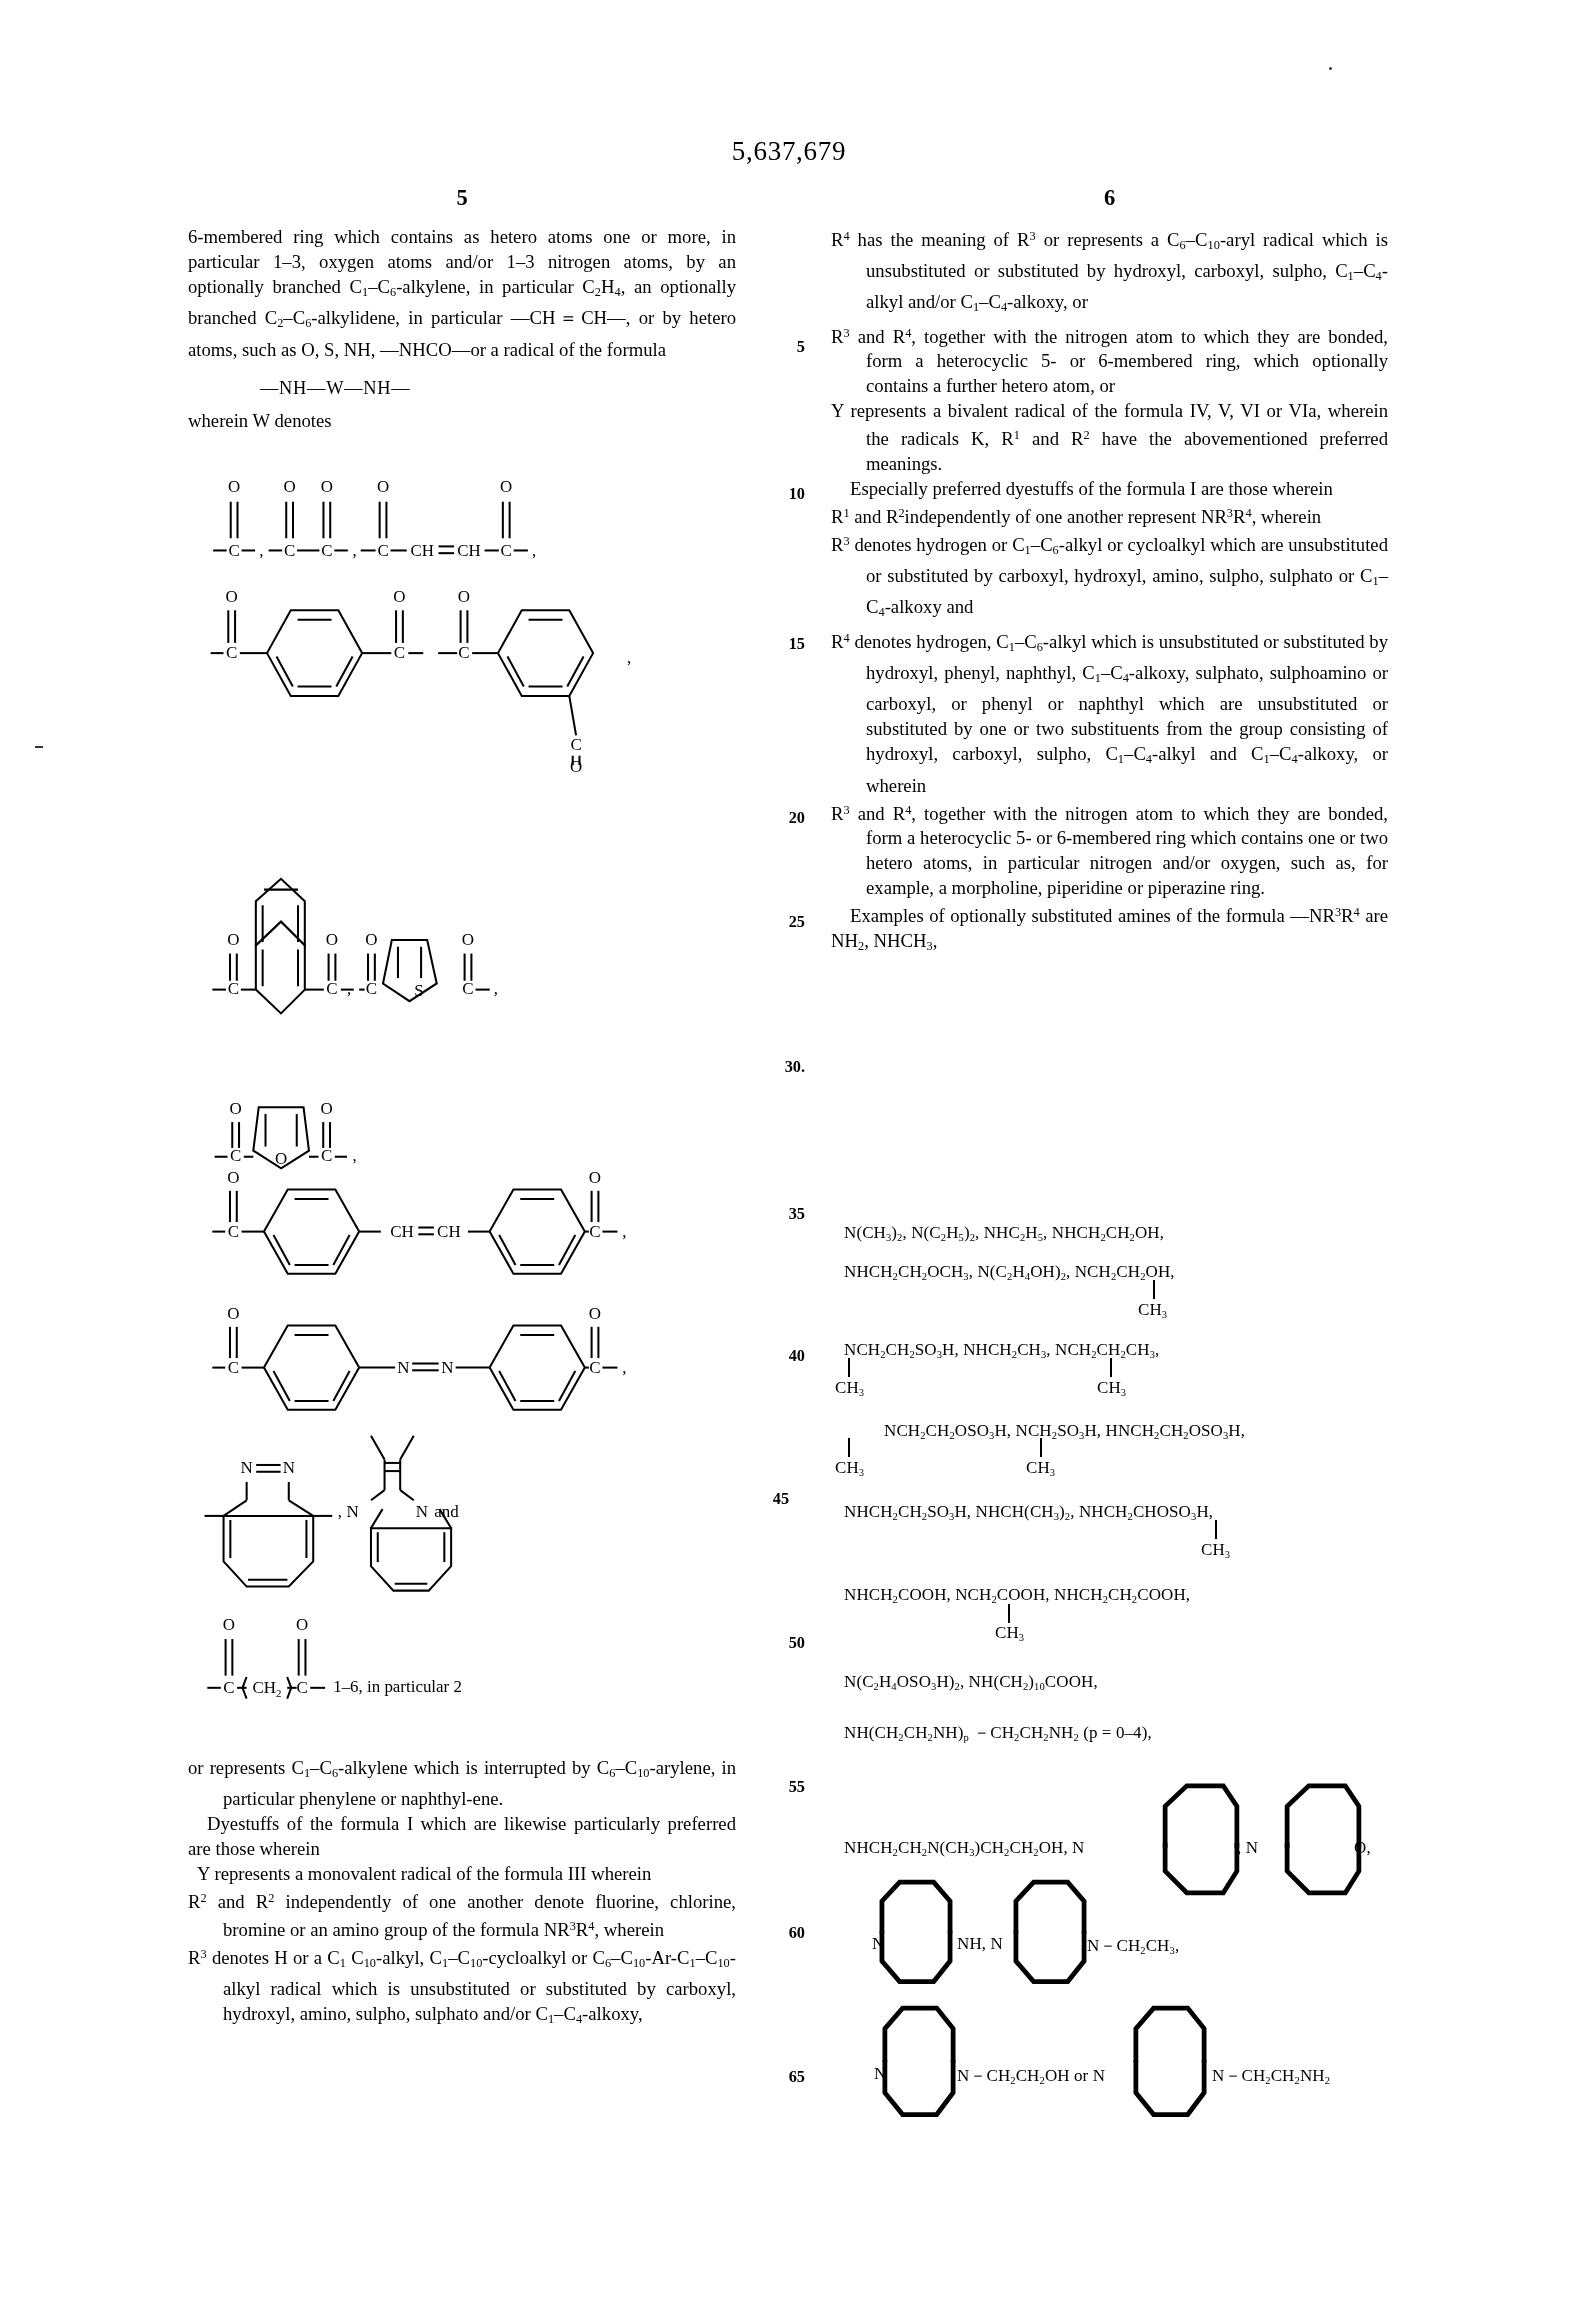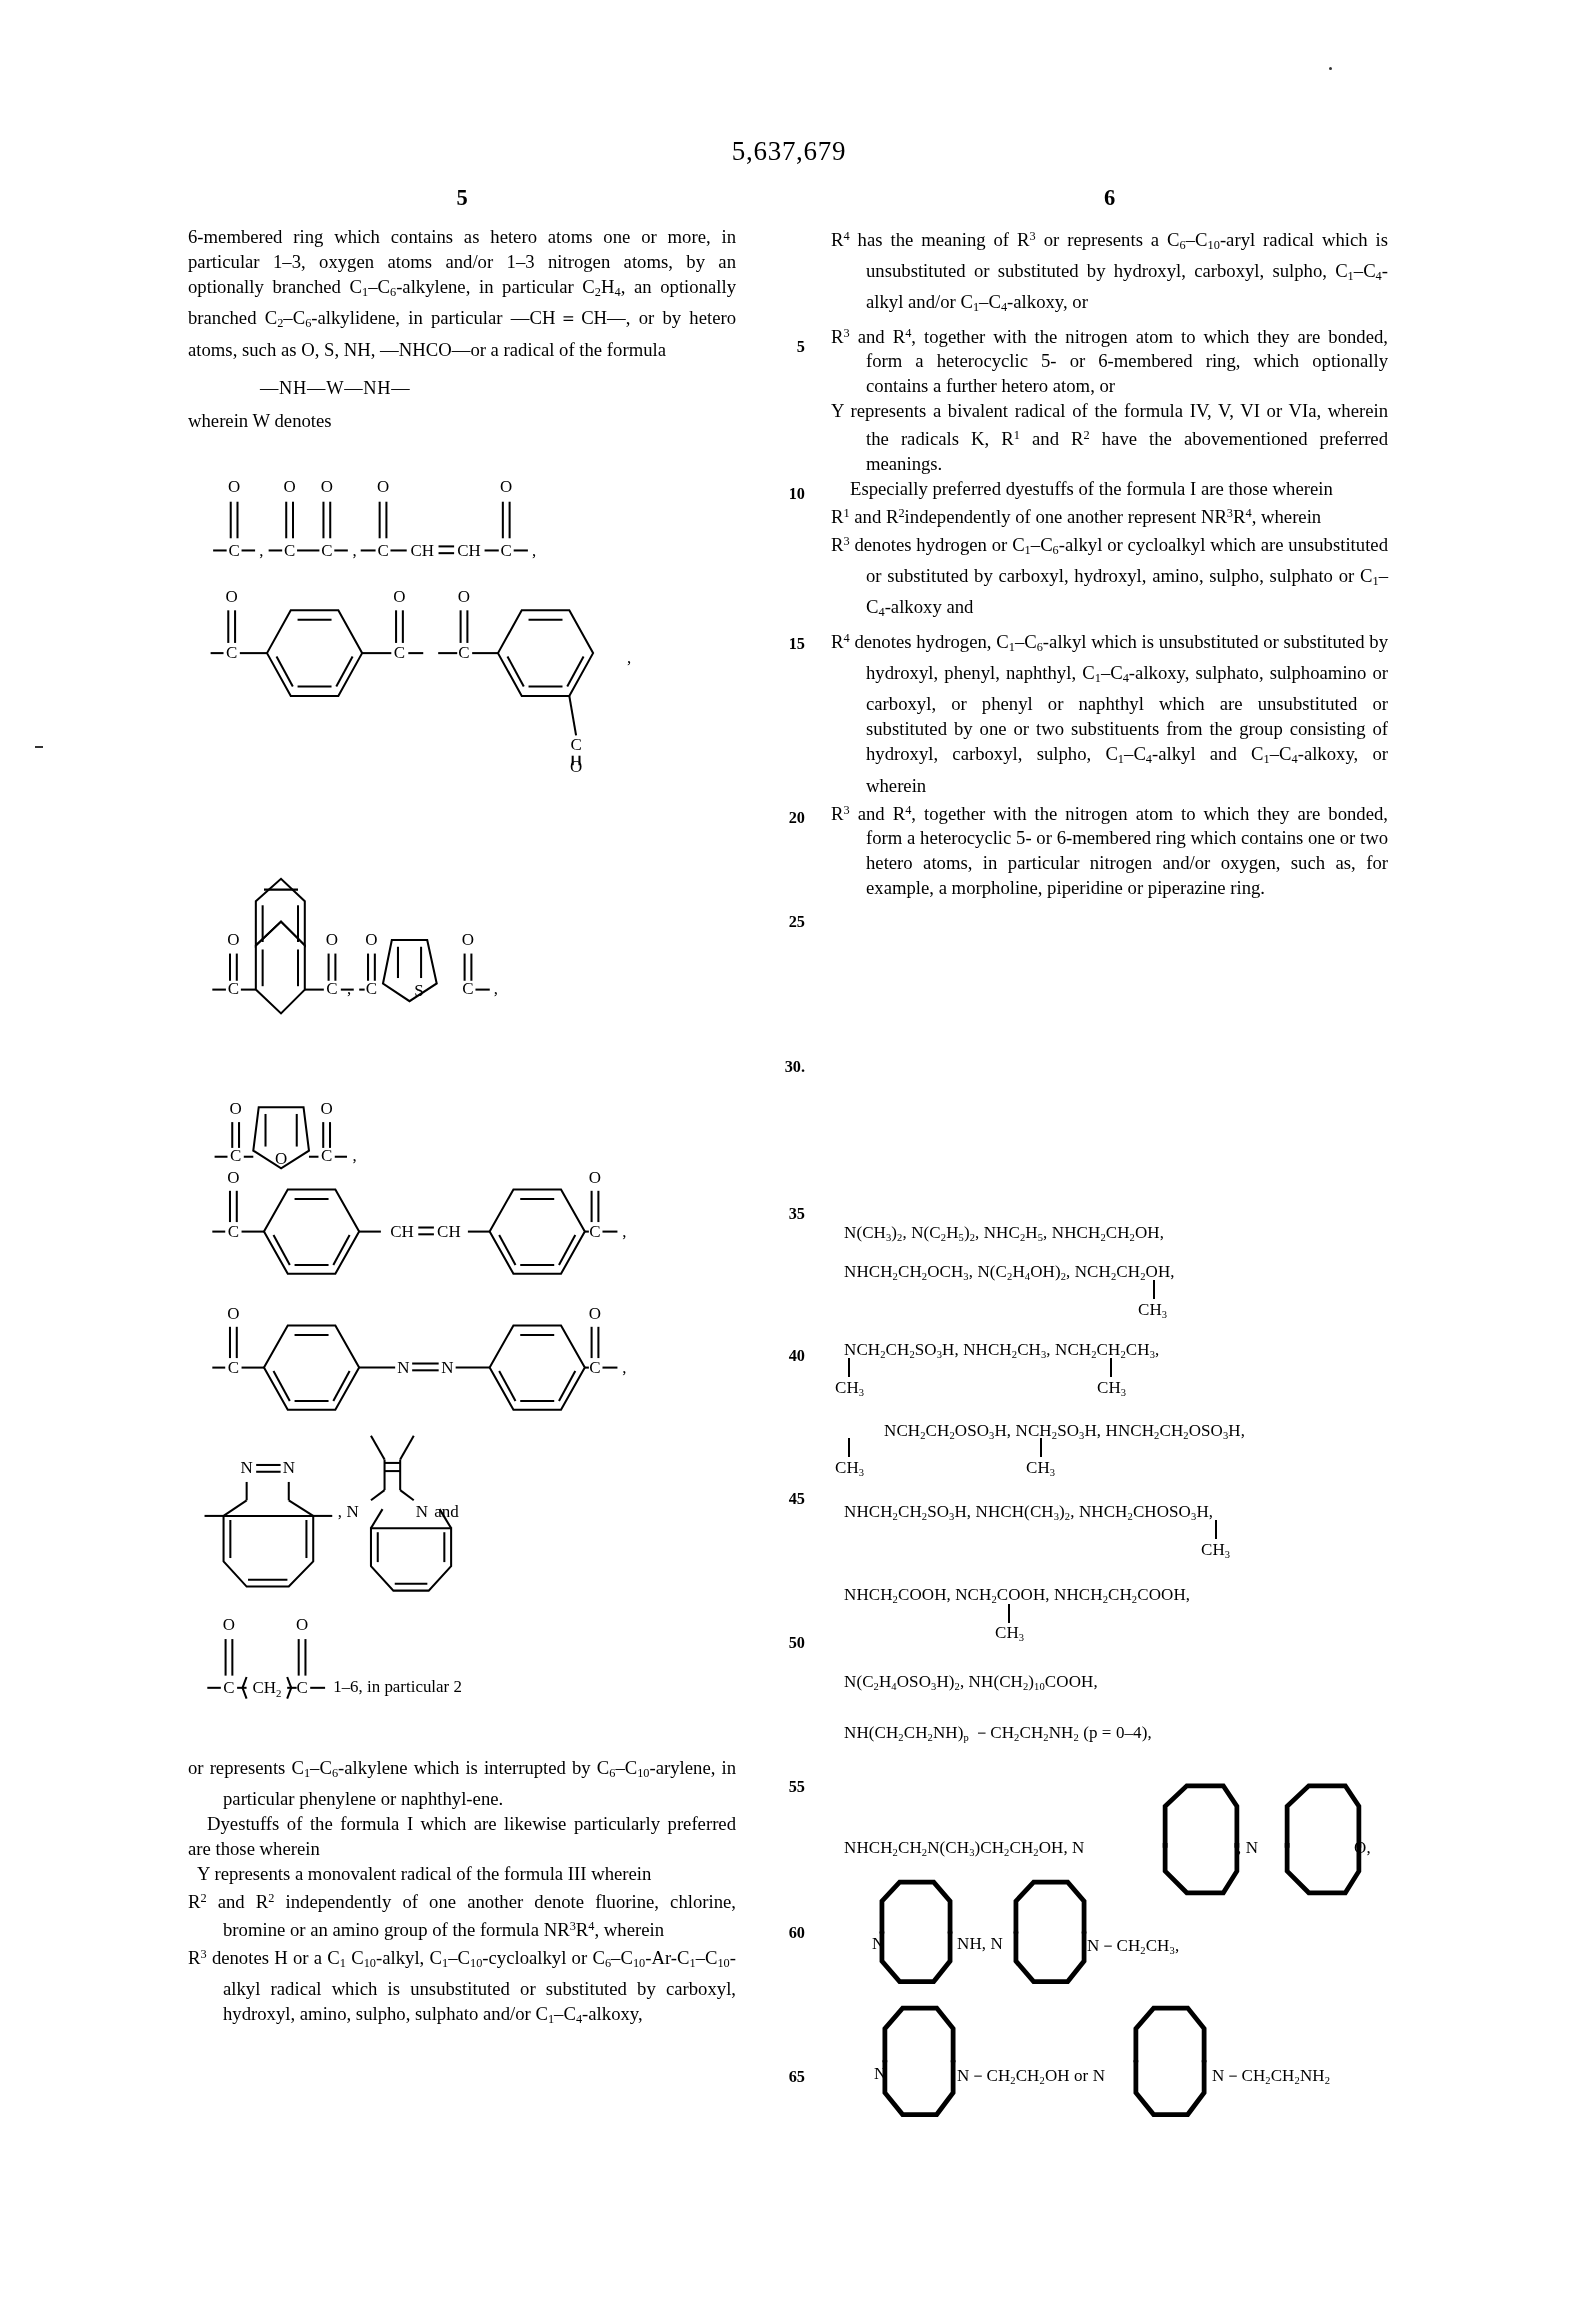--- a/index.html
+++ b/index.html
@@ -66,21 +66,21 @@
   <div class="patno">5,637,679</div>
 
   <div class="lnum" style="top:337px;">5</div>
   <div class="lnum" style="top:484px;">10</div>
   <div class="lnum" style="top:634px;">15</div>
   <div class="lnum" style="top:776px;margin-top:32px;">20</div>
   <div class="lnum" style="top:912px;">25</div>
   <div class="lnum" style="top:1057px;">30.</div>
   <div class="lnum" style="top:1204px;text-align:right;">35</div>
   <div class="lnum" style="top:1346px;">40</div>
-  <div class="lnum" style="top:1489px;">45</div>
+  <div class="lnum" style="top:1489px;text-align:center;">45</div>
   <div class="lnum" style="top:1633px;">50</div>
   <div class="lnum" style="top:1777px;">55</div>
   <div class="lnum" style="top:1923px;">60</div>
   <div class="lnum" style="top:2067px;">65</div>
 
   <div class="col col-left">
     <div class="colnum">5</div>
     <p>6-membered ring which contains as hetero atoms one
       or more, in particular 1–3, oxygen atoms and/or 1–3
       nitrogen atoms, by an optionally branched C<sub>1</sub>–C<sub>6</sub>-alkylene,
@@ -454,20 +454,22 @@
       sulphato, sulphoamino or carboxyl, or phenyl
       or naphthyl which are unsubstituted or substituted by
       one or two substituents from the group consisting of
       hydroxyl, carboxyl, sulpho, C<sub>1</sub>–C<sub>4</sub>-alkyl and C<sub>1</sub>–C<sub>4</sub>-alkoxy,
       or wherein</p>
     <p class="hang">R<sup>3</sup> and R<sup>4</sup>, together with the nitrogen atom to which they
       are bonded, form a heterocyclic 5- or 6-membered ring
       which contains one or two hetero atoms, in particular
       nitrogen and/or oxygen, such as, for example, a
       morpholine, piperidine or piperazine ring.</p>
+    <p style="text-indent:19px;">Examples of optionally substituted amines of the formula
+      —NR<sup>3</sup>R<sup>4</sup> are NH<sub>2</sub>, NHCH<sub>3</sub>,</p>
   </div>
 
   <div class="chem" style="left:844px;top:1223px;">
     N(CH<sub>3</sub>)<sub>2</sub>, N(C<sub>2</sub>H<sub>5</sub>)<sub>2</sub>, NHC<sub>2</sub>H<sub>5</sub>, NHCH<sub>2</sub>CH<sub>2</sub>OH,
   </div>
 
   <div class="chem" style="left:844px;top:1262px;">
     NHCH<sub>2</sub>CH<sub>2</sub>OCH<sub>3</sub>, N(C<sub>2</sub>H<sub>4</sub>OH)<sub>2</sub>, NCH<sub>2</sub>CH<sub>2</sub>OH,
   </div>
   <div class="bond-v" style="left:1153px;top:1280px;height:19px;"></div>

